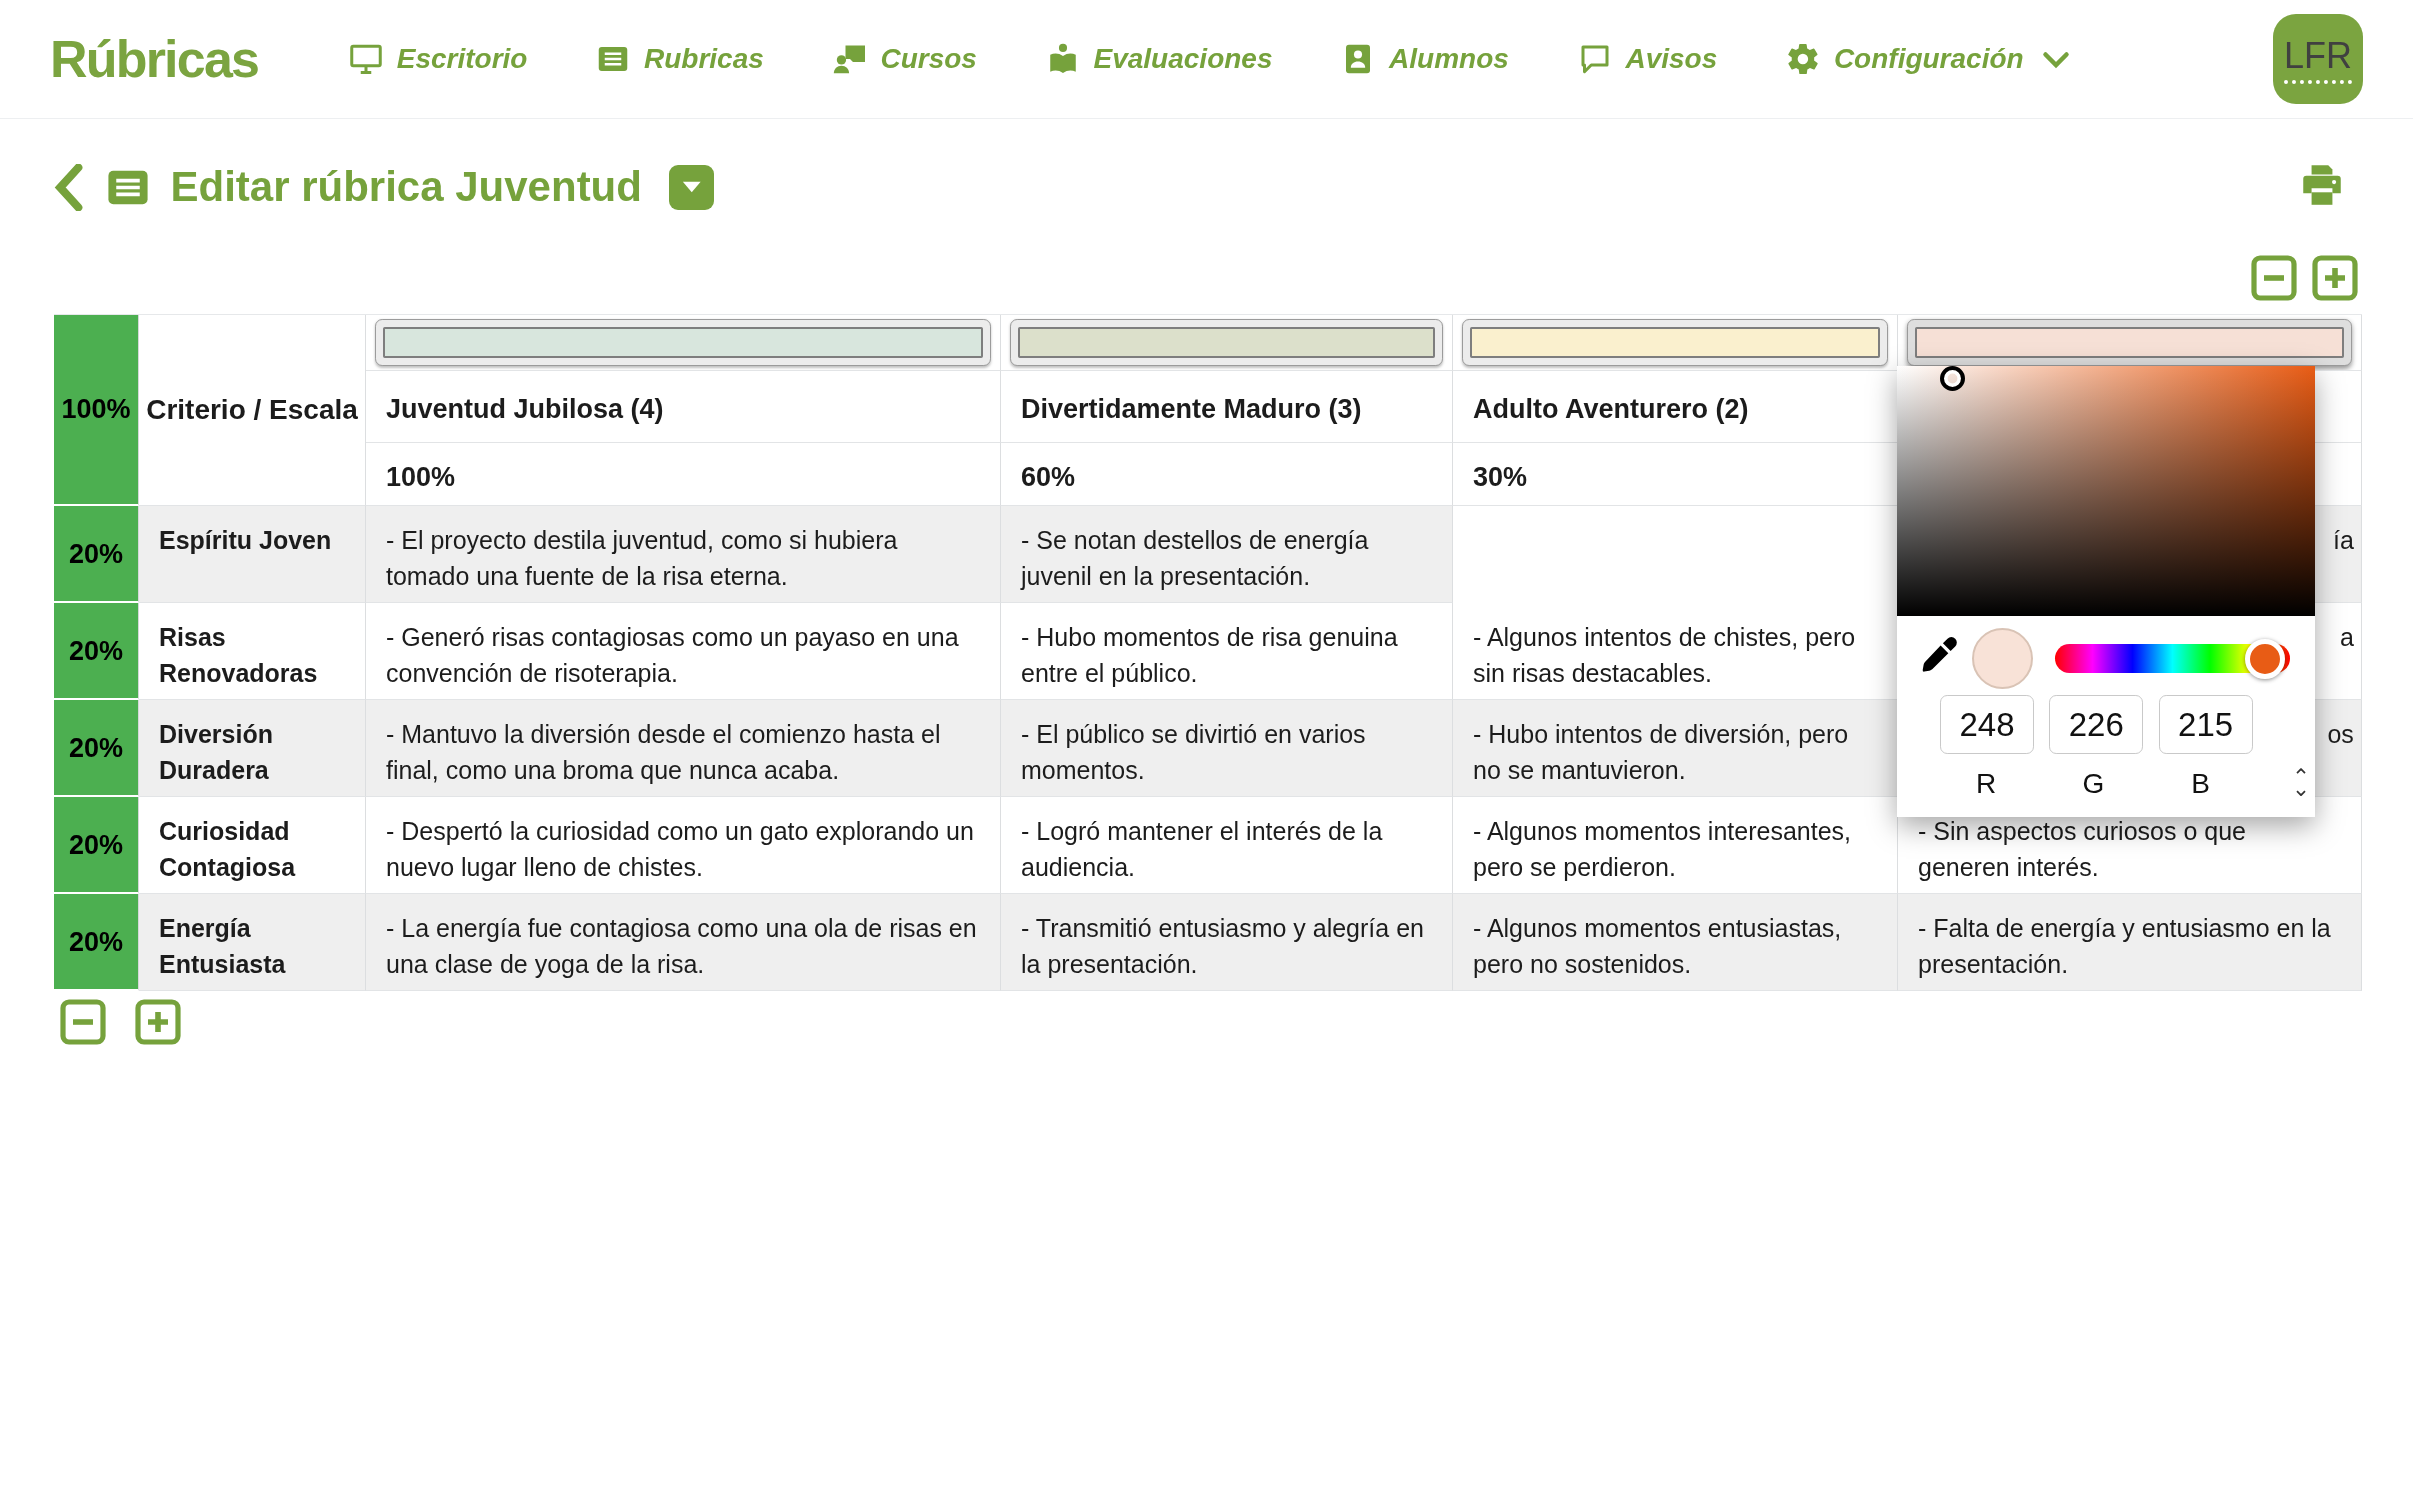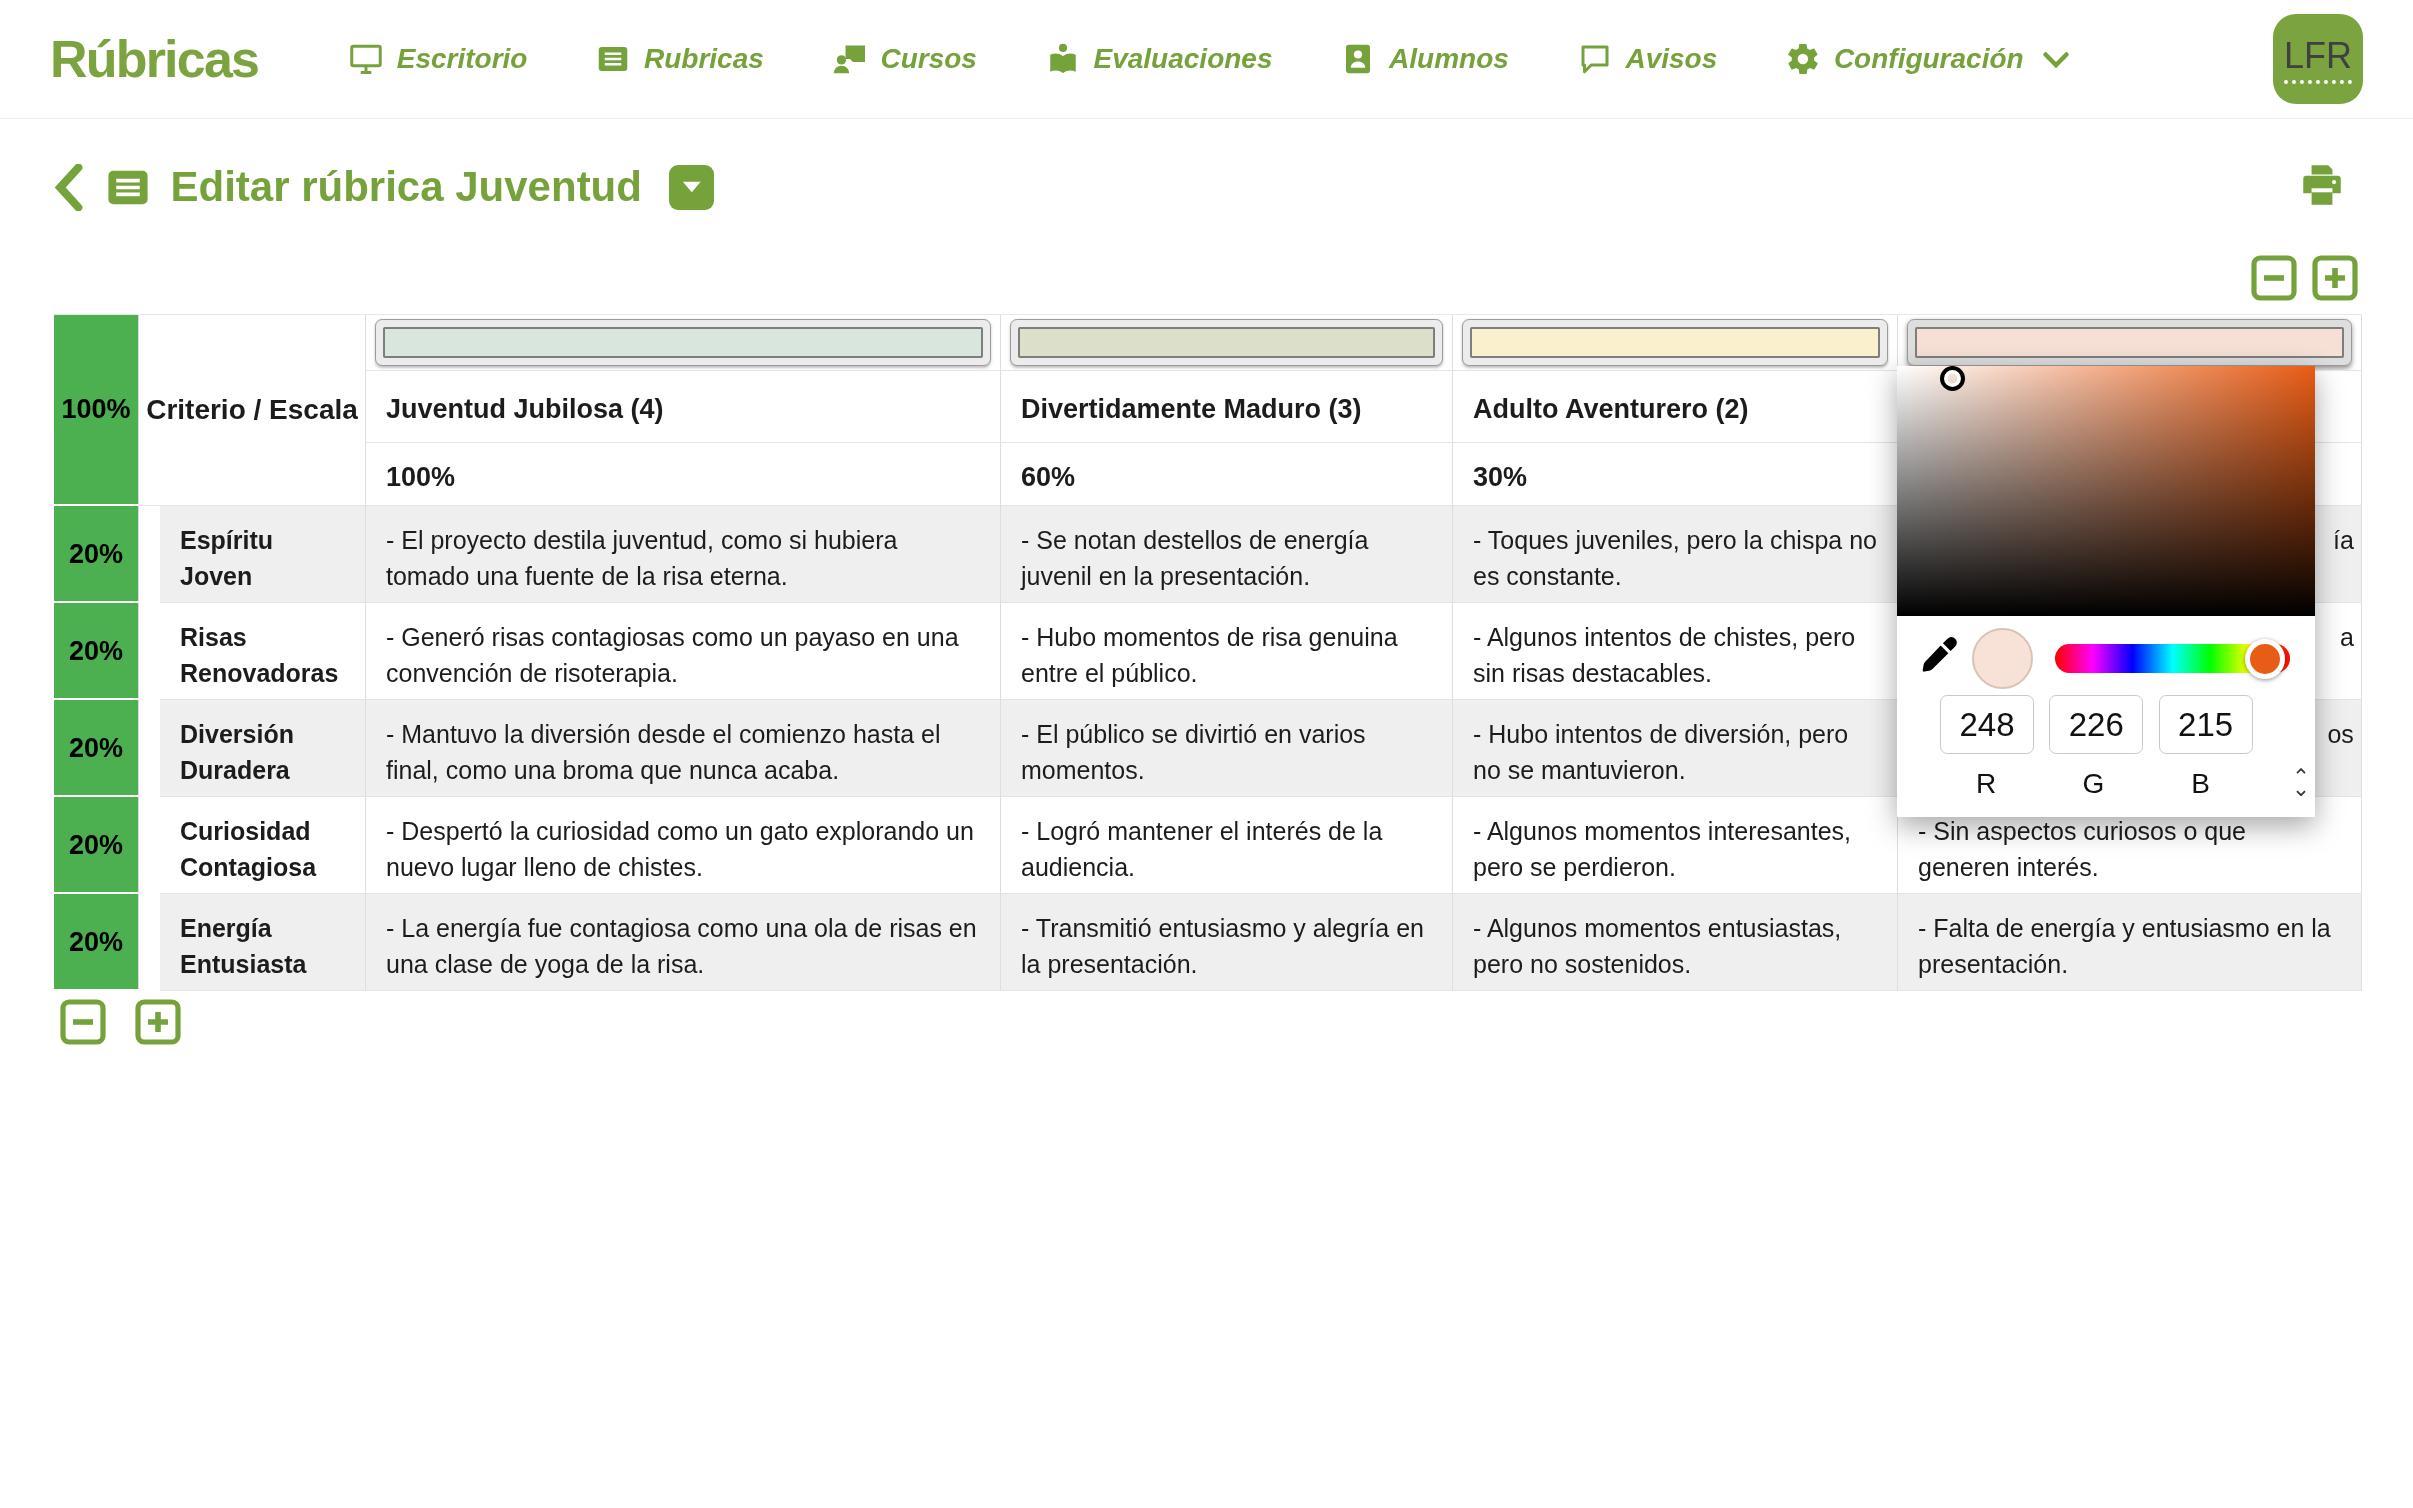--- a/index.html
+++ b/index.html
@@ -40,21 +40,21 @@
   .g-total{align-items:center;}
   .g-w{align-items:flex-start;padding-top:29px;}
   .corner{display:flex;align-items:center;justify-content:center;font-weight:700;font-size:28px;padding:0;}
   .swatch-cell{display:flex;align-items:center;padding:5.4px 9px;}
   .swatch-outer{flex:1;height:45px;background:#ececec;border:1.8px solid #9b9b9b;border-radius:7.2px;
     display:flex;align-items:center;padding:0 7.2px;box-shadow:0 1.8px 2.7px rgba(0,0,0,.25);cursor:pointer;}
   .swatch-outer.active{background:#dedede;box-shadow:0 2.7px 5.4px rgba(0,0,0,.4);}
   .swatch-inner{flex:1;height:27px;border:2.7px solid #7e7e7e;border-radius:1.8px;}
   .lvl-name{font-weight:700;font-size:27px;display:flex;align-items:center;}
   .lvl-pct{font-weight:700;font-size:27px;display:flex;align-items:center;}
-  .crit-name{font-weight:700;margin-left:21px;}
+  .crit-name{font-weight:700;}
   .stripe1{background:#efefef;}
   .frag{text-align:right;padding-right:7.2px;}
 
   
   .picker{position:absolute;left:1897px;top:366px;width:418px;height:451px;background:#fff;
     box-shadow:0 9px 27px rgba(0,0,0,.35);z-index:20;}
   .sat{position:absolute;left:0;top:0;width:418px;height:250px;}
   .sat-sel{position:absolute;left:43px;top:0px;width:25px;height:25px;border-radius:50%;
     border:4.5px solid #000;box-shadow:inset 0 0 0 3.6px #fff;box-sizing:border-box;cursor:pointer;}
   .dropper{position:absolute;left:18px;top:266px;cursor:pointer;}
@@ -210,21 +210,20 @@
         <div class="swatch-outer active">
           <div class="swatch-inner" style="background: rgb(246, 224, 214);"></div>
         </div>
       </div>
       <div class="cell lvl-name" style="grid-area: 2 / 6;"></div>
       <div class="cell lvl-pct" style="grid-area: 3 / 6;"></div>
       <div class="cell g g-w" style="grid-area: 4 / 1;">20%</div>
       <div class="cell crit-name stripe1" style="grid-area: 4 / 2;">Espíritu Joven</div>
       <div class="cell stripe1" style="grid-area: 4 / 3;">- El proyecto destila juventud, como si hubiera tomado una fuente de la risa eterna.</div>
       <div class="cell stripe1" style="grid-area: 4 / 4;">- Se notan destellos de energía juvenil en la presentación.</div>
-      <div class="cell stripe1" style="grid-area: 4 / 5;">- Toques juveniles, pero la chispa no es constante.</div>
       <div class="cell stripe1 frag" style="grid-area: 4 / 6;">ía</div>
       <div class="cell g g-w" style="grid-area: 5 / 1;">20%</div>
       <div class="cell crit-name" style="grid-area: 5 / 2;">Risas Renovadoras</div>
       <div class="cell" style="grid-area: 5 / 3;">- Generó risas contagiosas como un payaso en una convención de risoterapia.</div>
       <div class="cell" style="grid-area: 5 / 4;">- Hubo momentos de risa genuina entre el público.</div>
       <div class="cell" style="grid-area: 5 / 5;">- Algunos intentos de chistes, pero sin risas destacables.</div>
       <div class="cell frag" style="grid-area: 5 / 6;">a</div>
       <div class="cell g g-w" style="grid-area: 6 / 1;">20%</div>
       <div class="cell crit-name stripe1" style="grid-area: 6 / 2;">Diversión Duradera</div>
       <div class="cell stripe1" style="grid-area: 6 / 3;">- Mantuvo la diversión desde el comienzo hasta el final, como una broma que nunca acaba.</div>

